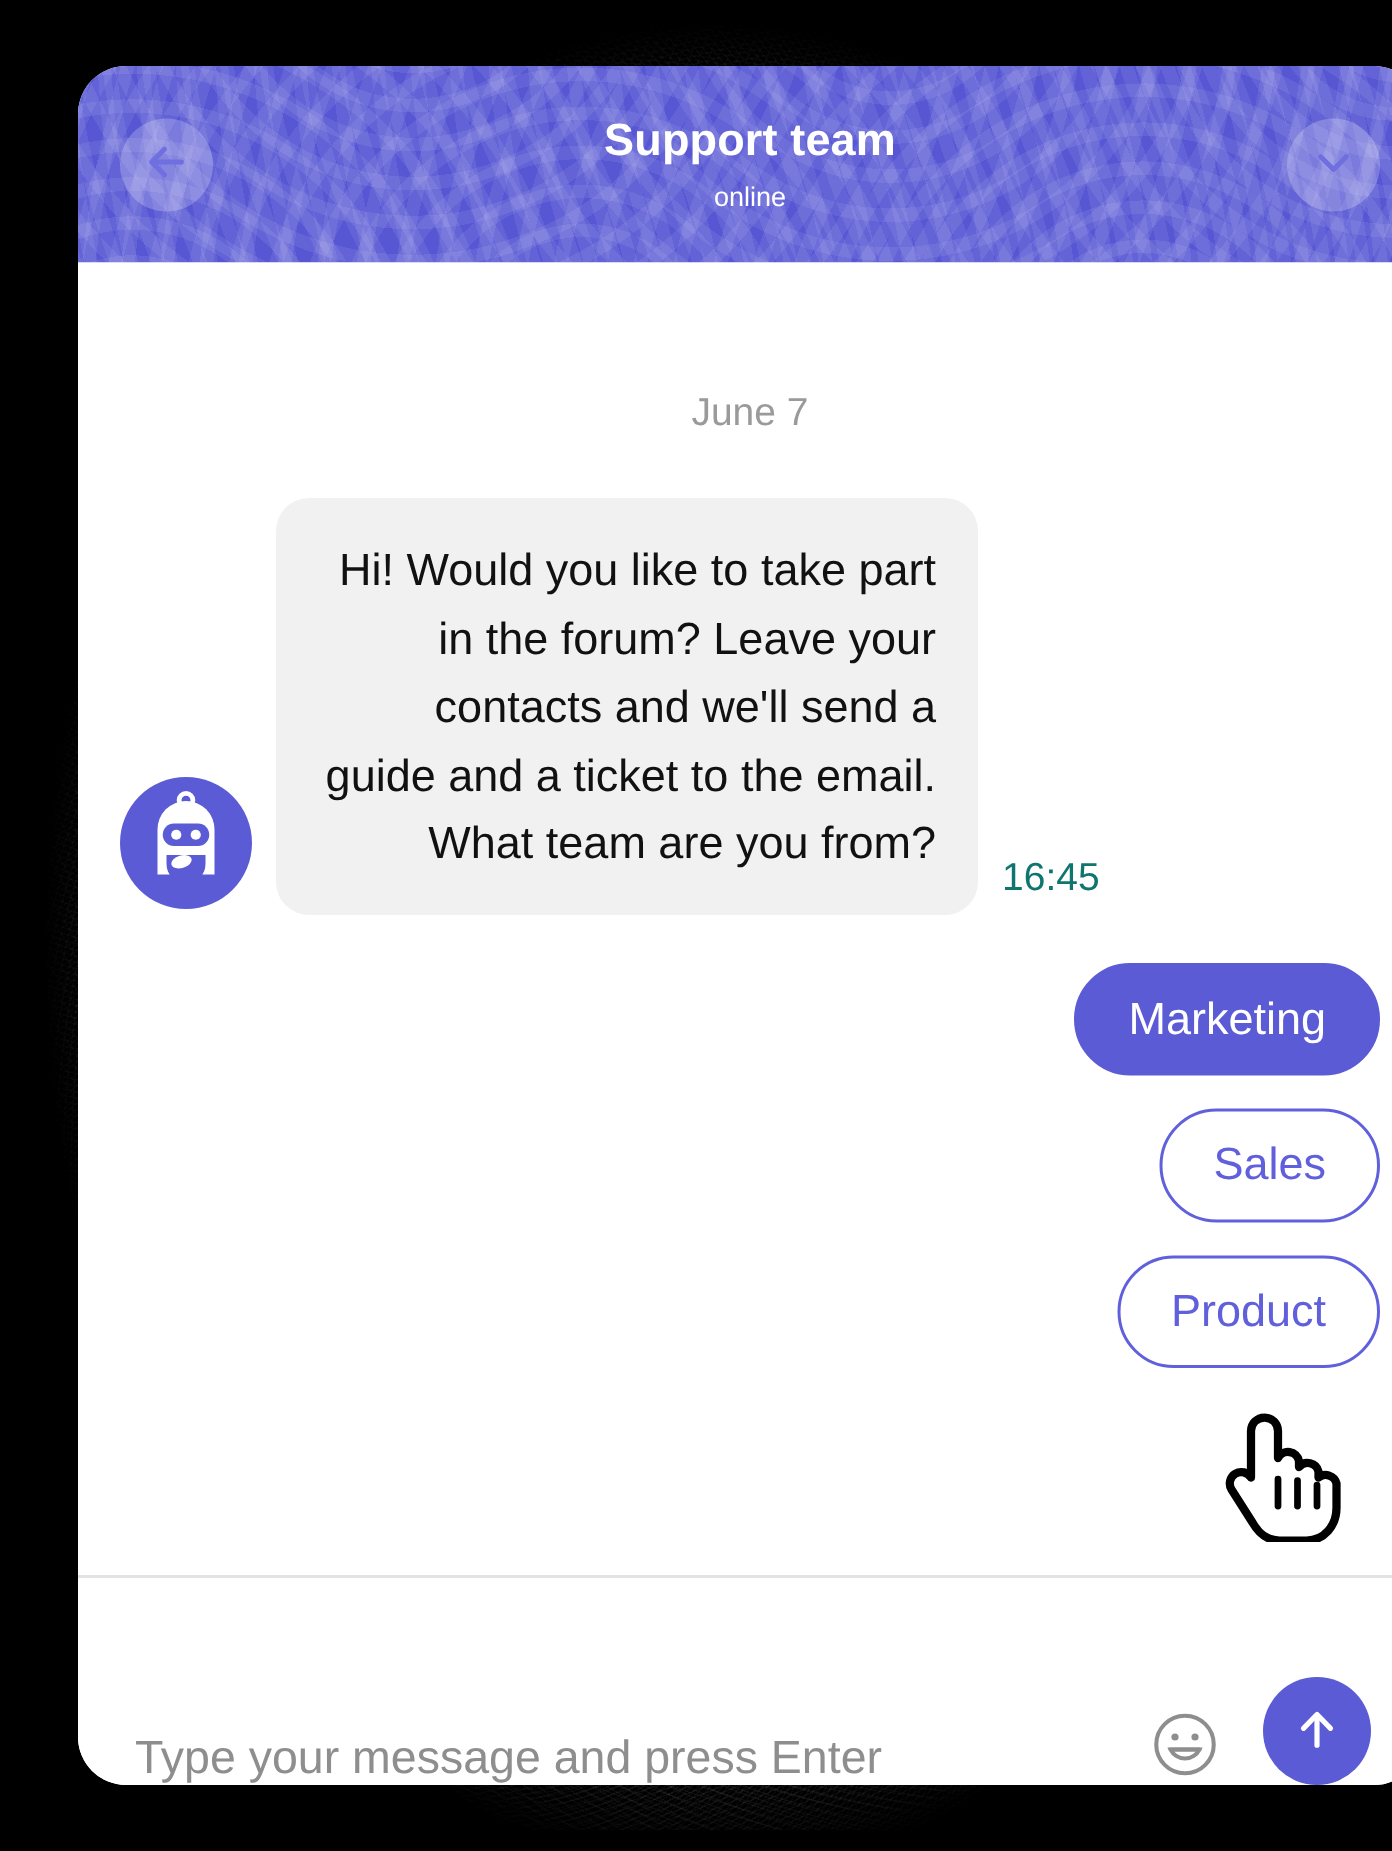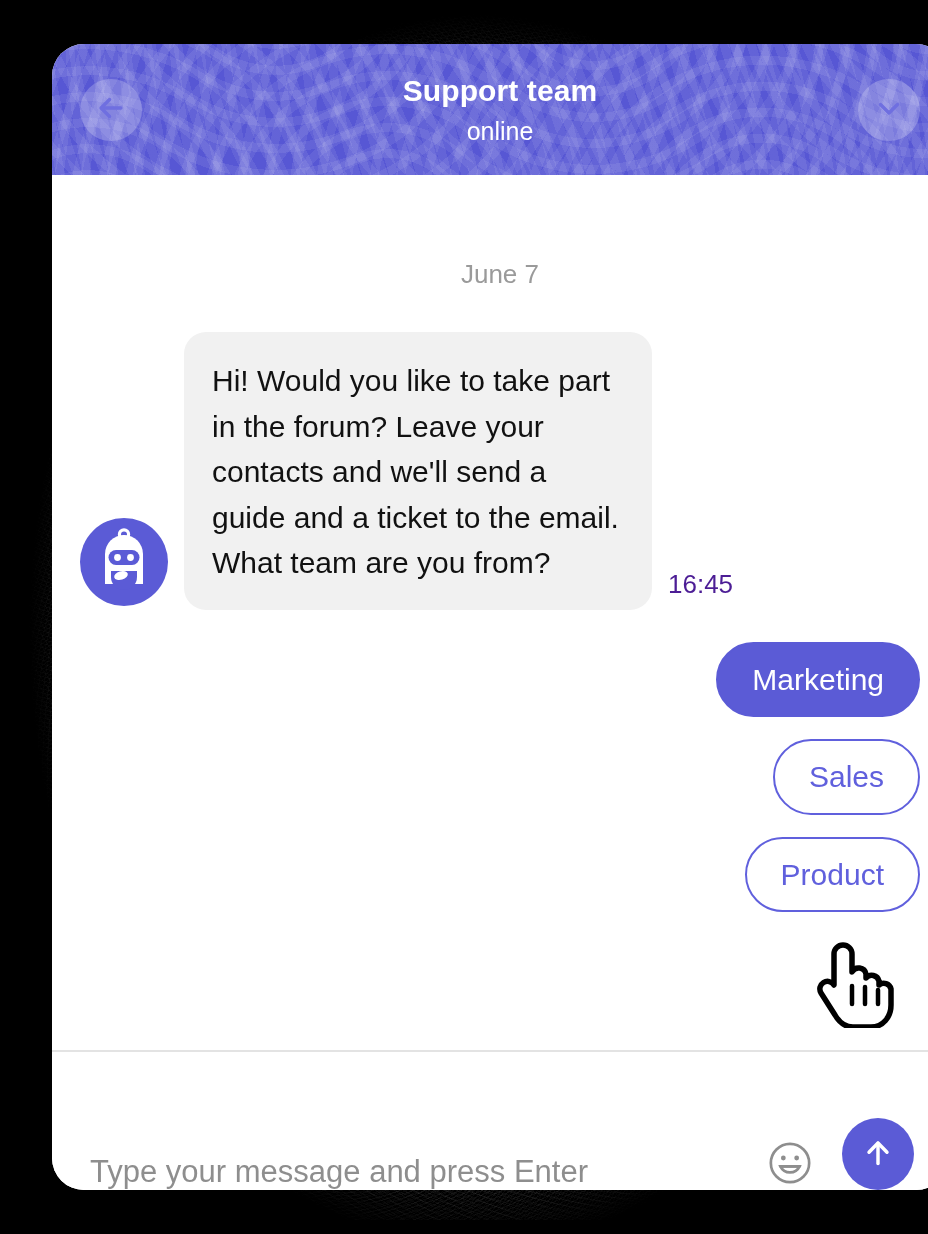--- a/index.html
+++ b/index.html
@@ -87,21 +87,21 @@
     line-height:1;
   }
   .header-title {
     color:#ffffff;
     font-size:30px;
     font-weight:bold;
     letter-spacing:.1px;
   }
   .header-status {
     color:#ffffff;
-    font-size:25px;
+    font-size:18px;
     font-weight:400;
     margin-top:13px;
   }
   .hdr-btn {
     position:absolute;
     top:50%;
     transform:translateY(-50%);
     width:62px; height:62px;
     border-radius:50%;
     background:rgba(255,255,255,.22);
@@ -144,23 +144,24 @@
   }
   .bubble {
     background:#f1f1f1;
     border-radius:22px;
     padding:26px 28px 24px 28px;
     max-width:468px;
     color:#111111;
     font-size:30px;
     line-height:1.52;
     white-space:pre-line;
+    text-align:right;
   }
   .msg-time {
-    color:#4c1d95;
+    color:#0f766e;
     font-size:26px;
     margin-bottom:10px;
     white-space:nowrap;
   }
 
   
   .quick-replies {
     margin-top:32px;
     display:flex;
     flex-wrap:wrap;

